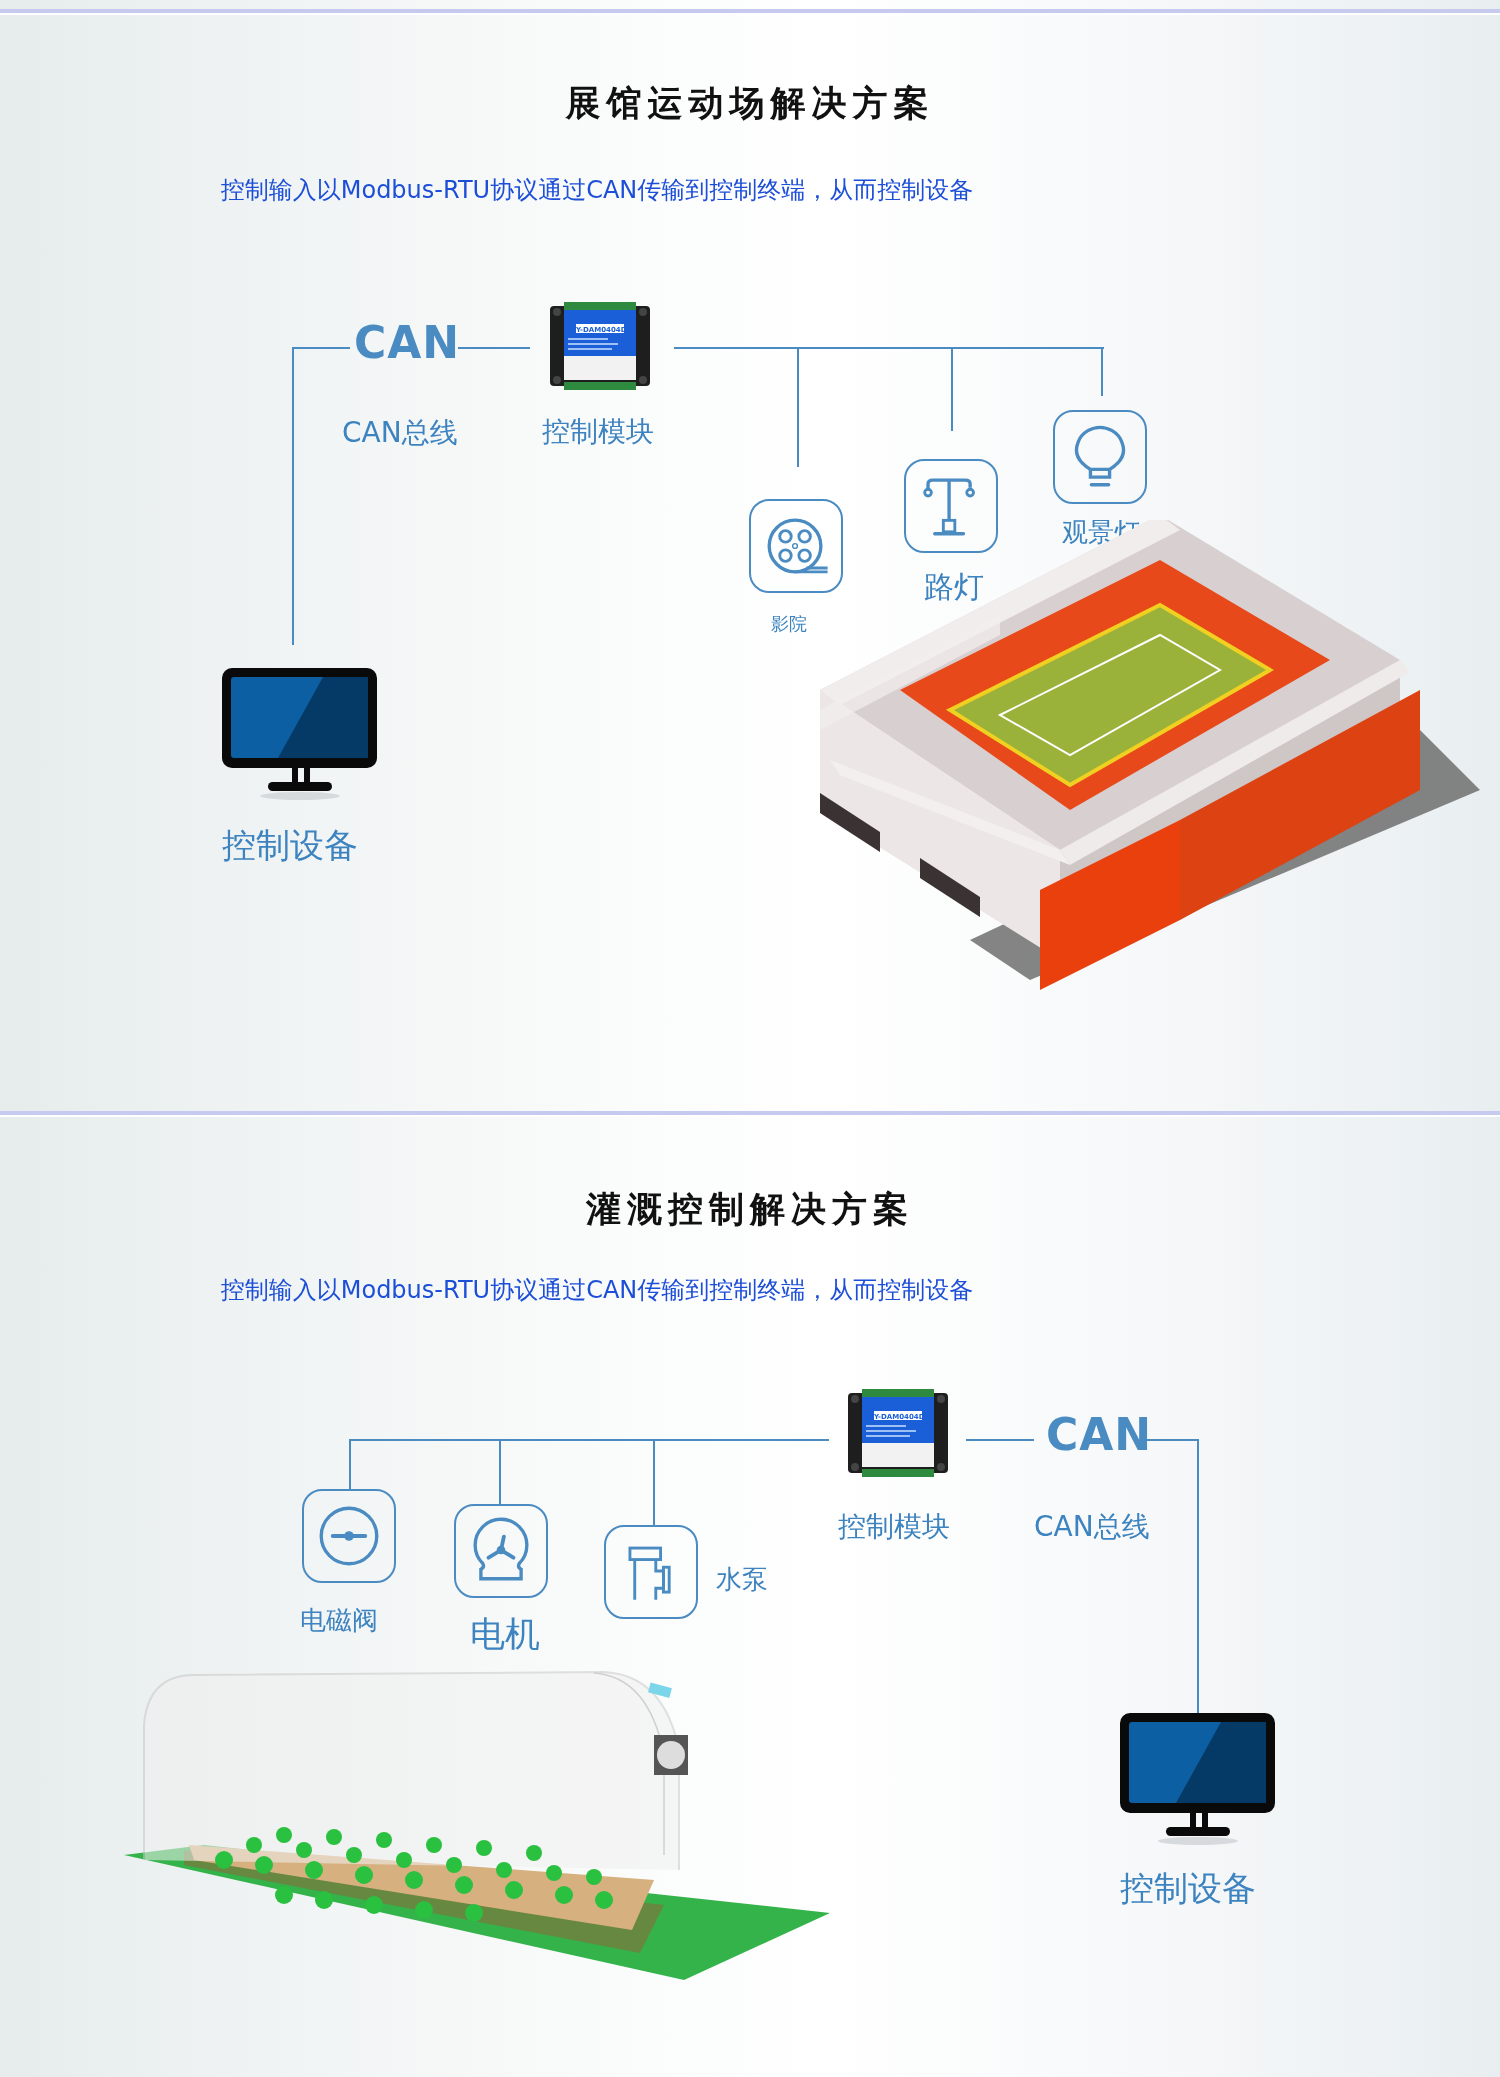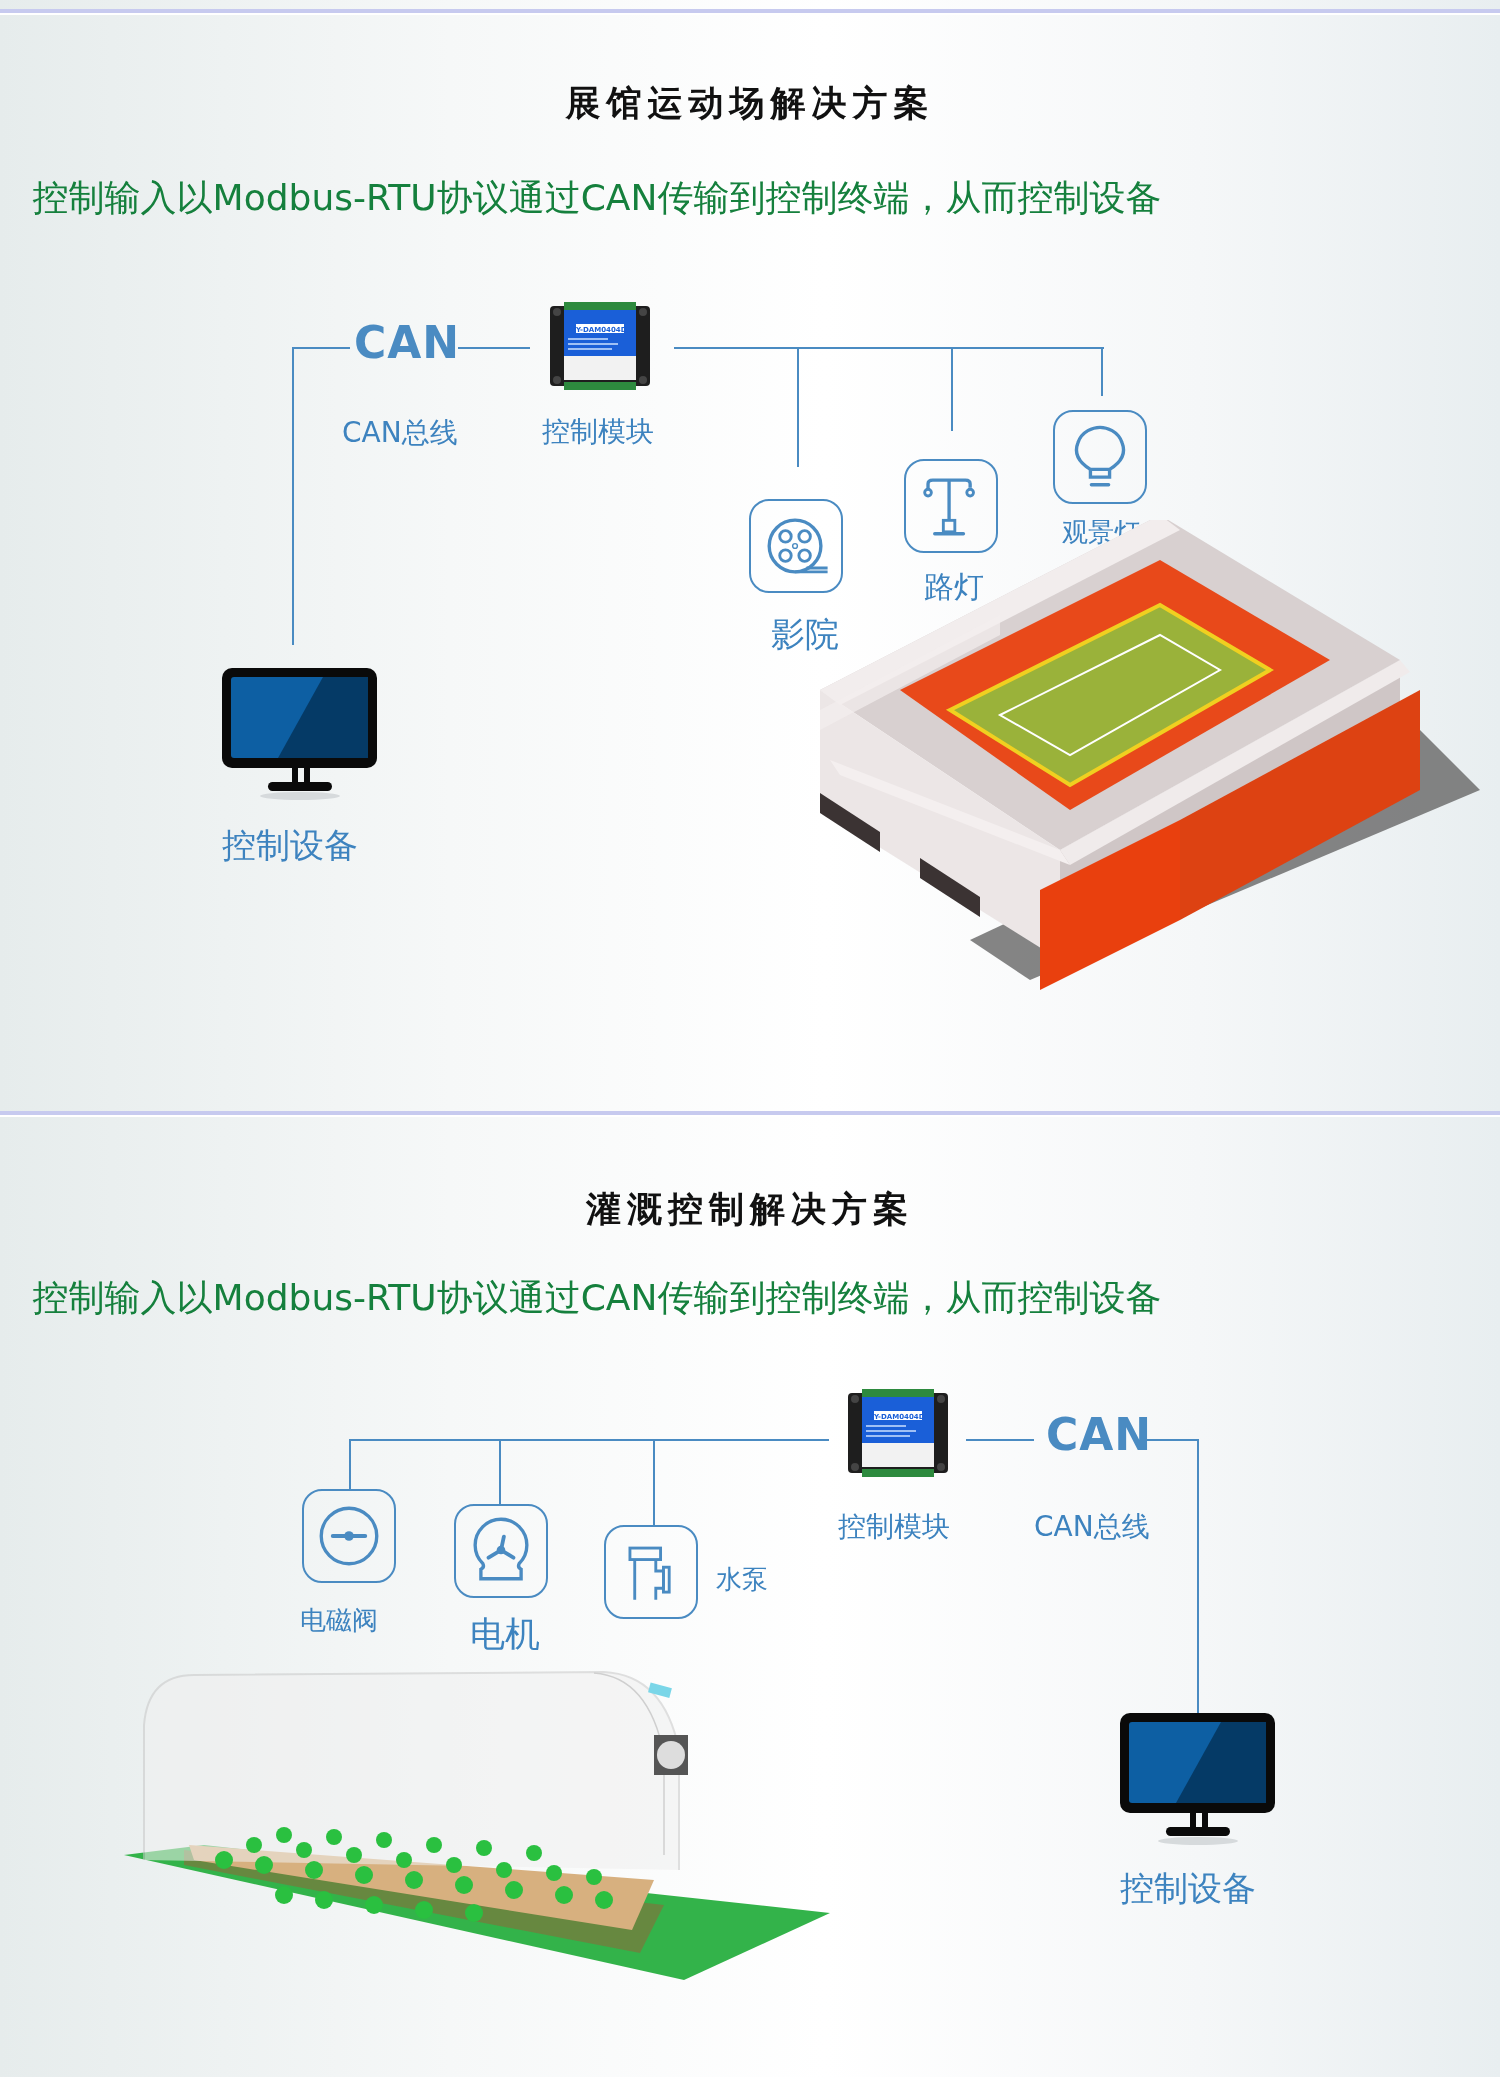--- a/index.html
+++ b/index.html
@@ -3,21 +3,21 @@
 <meta charset="utf-8">
 <style>
   html,body{margin:0;padding:0;}
   body{width:1500px;height:2077px;position:relative;overflow:hidden;
     font-family:"DejaVu Sans","Liberation Sans",sans-serif;
     background:linear-gradient(90deg,#e6ecec 0%,#f6f8f8 30%,#ffffff 55%,#f5f7f8 80%,#e8eef0 100%);}
   .abs{position:absolute;}
   .divider{position:absolute;left:0;width:1500px;height:4px;background:#c7caef;}
   .divider::after{content:"";position:absolute;left:0;top:4px;width:100%;height:2px;background:#fff;}
   .title{position:absolute;left:0;width:1500px;text-align:center;font-weight:bold;font-size:35px;color:#111;letter-spacing:6px;}
-  .subtitle{position:absolute;left:0;width:1194px;text-align:center;font-size:36px;color:#15803d;}
+  .subtitle{position:absolute;left:0;width:1194px;text-align:center;font-size:24px;color:#1d4ed8;}
   .line{position:absolute;background:#4a8bc2;}
   .can-big{position:absolute;font-family:"DejaVu Sans",sans-serif;font-weight:bold;font-size:44px;color:#4a8bc2;letter-spacing:1px;}
   .blue-label{position:absolute;font-size:28px;color:#3d83bf;white-space:nowrap;}
   .icon-box{position:absolute;width:94px;height:94px;border:2.5px solid #4a8bc2;border-radius:20px;box-sizing:border-box;background:transparent;}
   .icon-box svg{position:absolute;left:0;top:0;width:100%;height:100%;}
   .module{position:absolute;}
   .monitor{position:absolute;}
 </style>
 </head>
 <body>
@@ -61,21 +61,21 @@
   <svg viewBox="0 0 94 94">
     <circle cx="46" cy="47" r="27" fill="none" stroke="#4a8bc2" stroke-width="3.5"></circle>
     <circle cx="36" cy="37" r="6" fill="none" stroke="#4a8bc2" stroke-width="3"></circle>
     <circle cx="56" cy="37" r="6" fill="none" stroke="#4a8bc2" stroke-width="3"></circle>
     <circle cx="36" cy="57" r="6" fill="none" stroke="#4a8bc2" stroke-width="3"></circle>
     <circle cx="56" cy="57" r="6" fill="none" stroke="#4a8bc2" stroke-width="3"></circle>
     <circle cx="46" cy="47" r="2.5" fill="none" stroke="#4a8bc2" stroke-width="1.5"></circle>
     <path d="M46 74 H80 M58 70 H80" stroke="#4a8bc2" stroke-width="3" fill="none"></path>
   </svg>
 </div>
-<div class="blue-label" style="left:771px;top:612px;font-size:34px;text-align:center;">影院</div>
+<div class="blue-label" style="left:771px;top:612px;font-size:18px;text-align:center;">影院</div>
 
 <div class="icon-box" style="left:904px;top:459px;">
   <svg viewBox="0 0 94 94">
     <path d="M23 24 Q23 20 28 20 H62 Q67 20 67 24 V28" fill="none" stroke="#4a8bc2" stroke-width="3.5"></path>
     <path d="M23 24 V30" stroke="#4a8bc2" stroke-width="3.5"></path>
     <circle cx="23" cy="33" r="3.5" fill="none" stroke="#4a8bc2" stroke-width="3"></circle>
     <circle cx="67" cy="33" r="3.5" fill="none" stroke="#4a8bc2" stroke-width="3"></circle>
     <path d="M45 20 V62" stroke="#4a8bc2" stroke-width="3.5"></path>
     <rect x="39" y="62" width="12" height="12" fill="none" stroke="#4a8bc2" stroke-width="3"></rect>
     <path d="M30 76 H60" stroke="#4a8bc2" stroke-width="3.5" stroke-linecap="round"></path>

